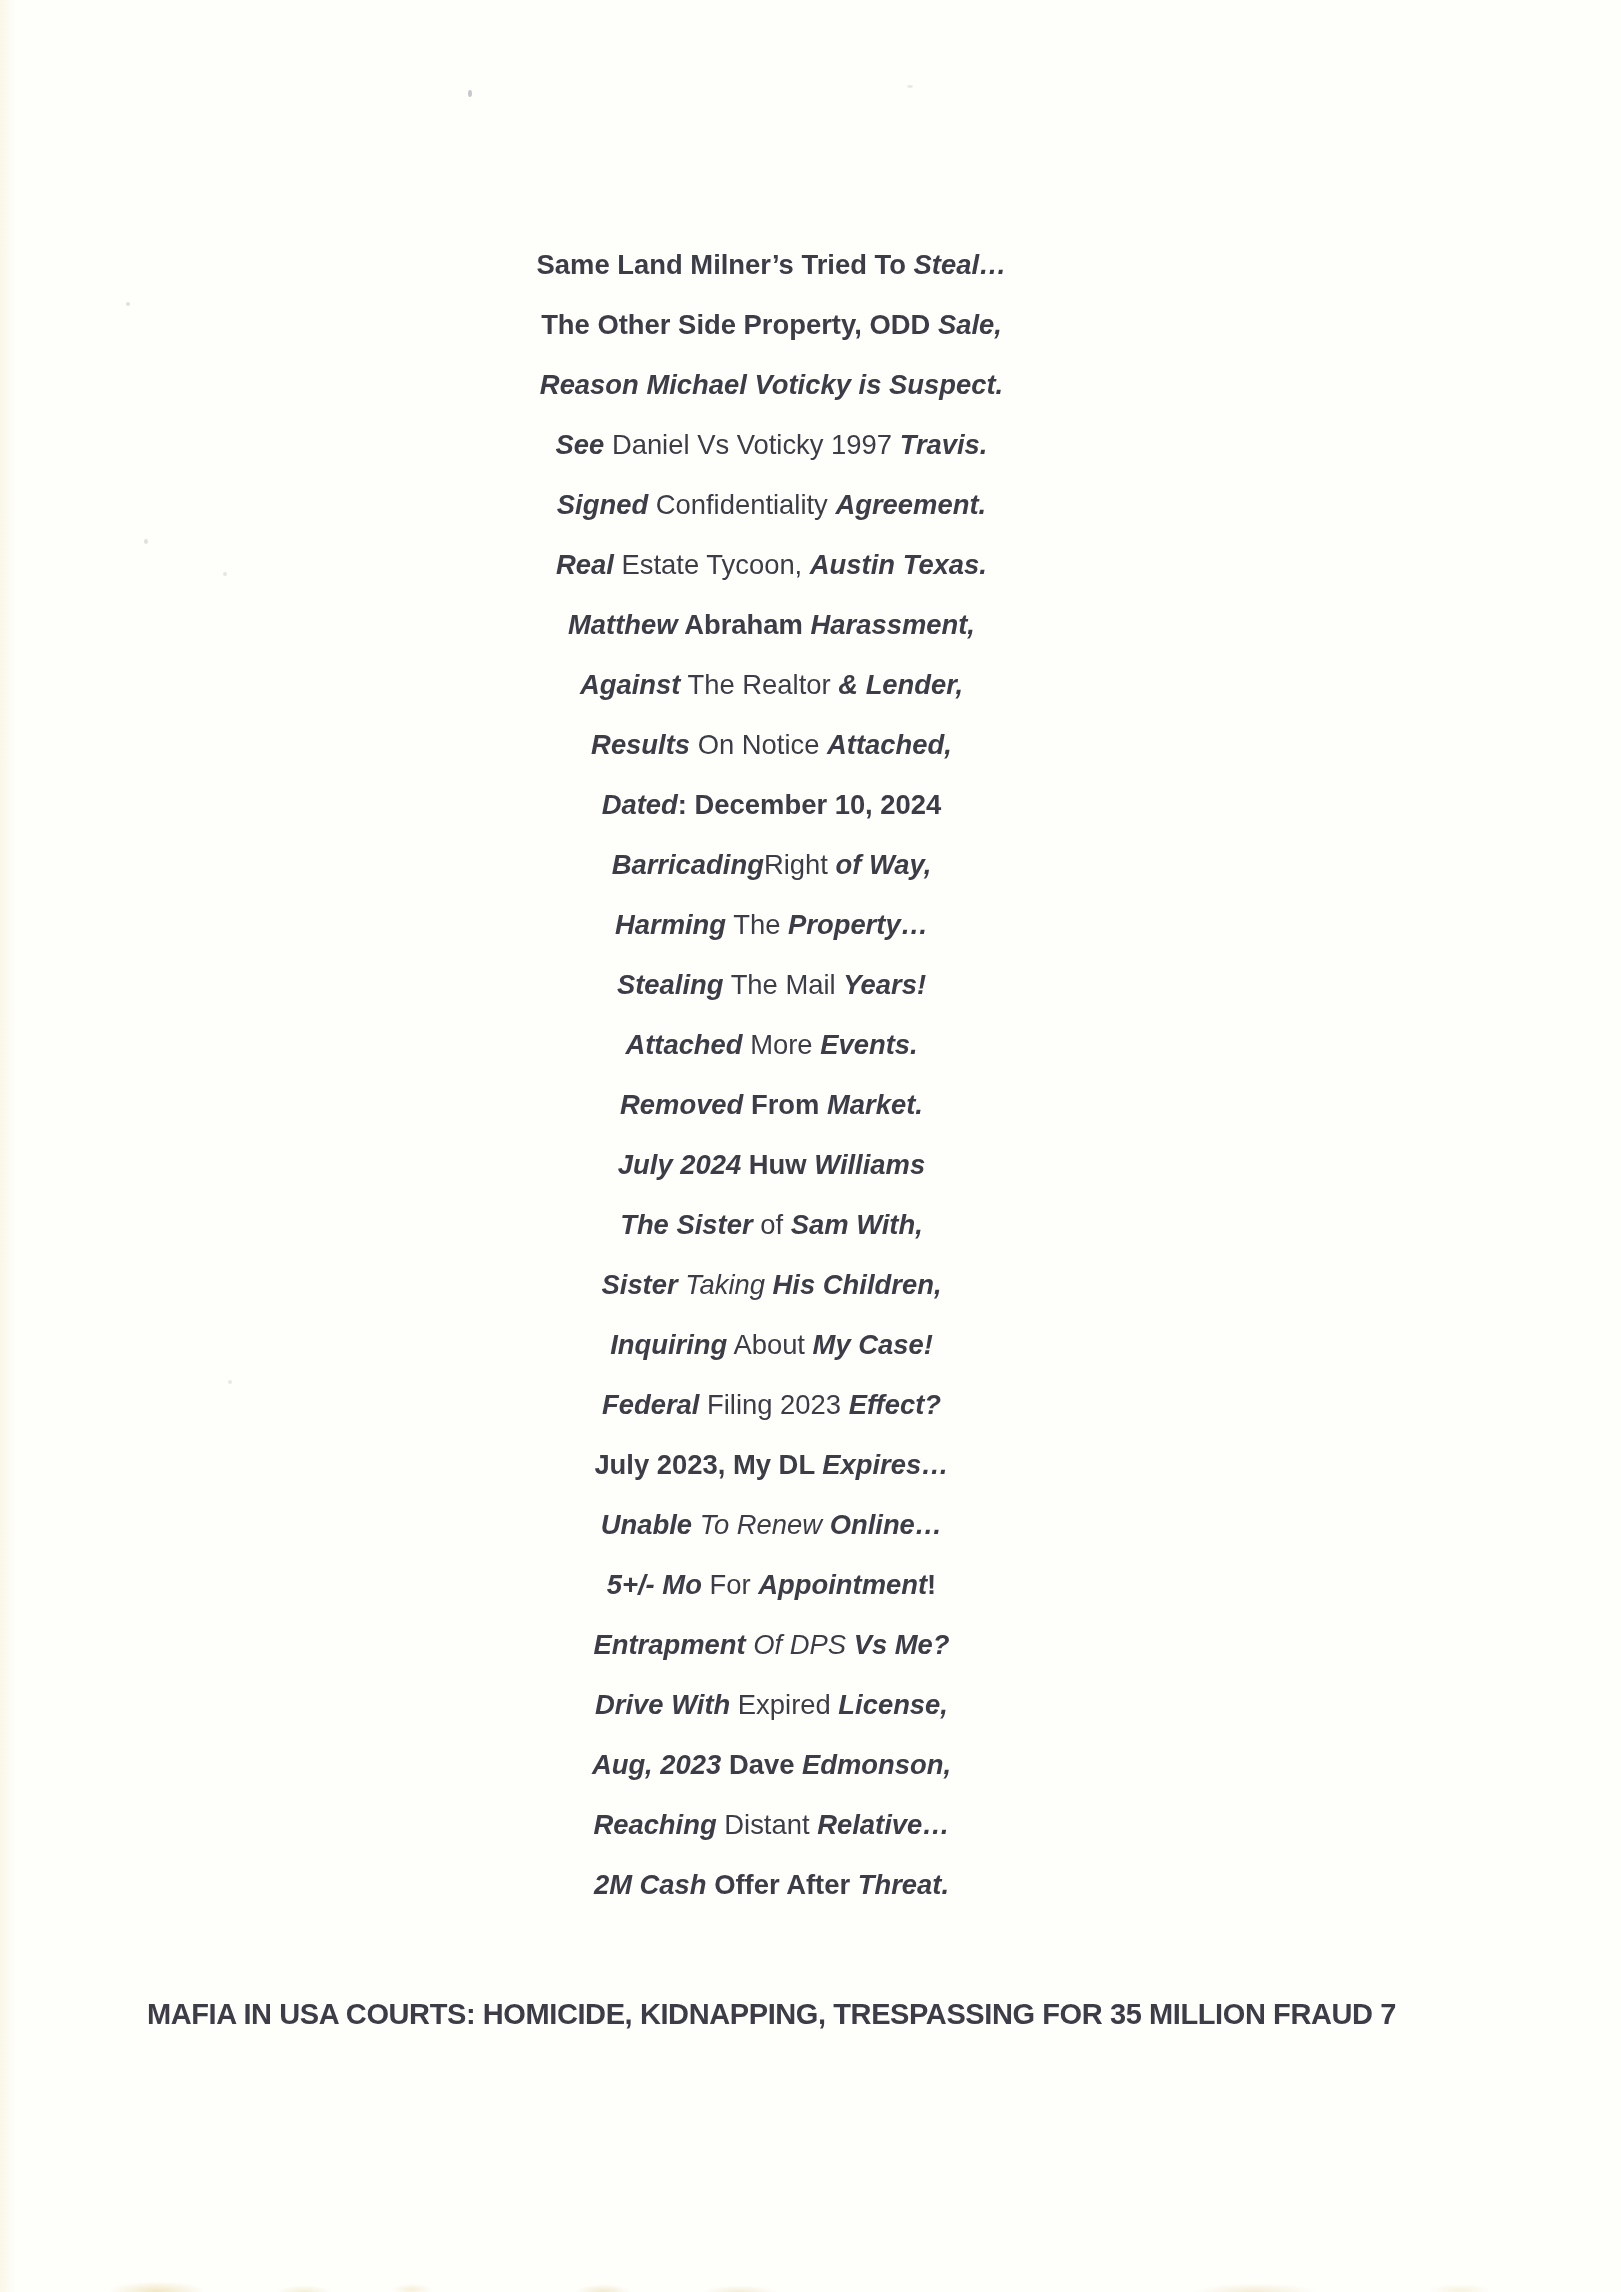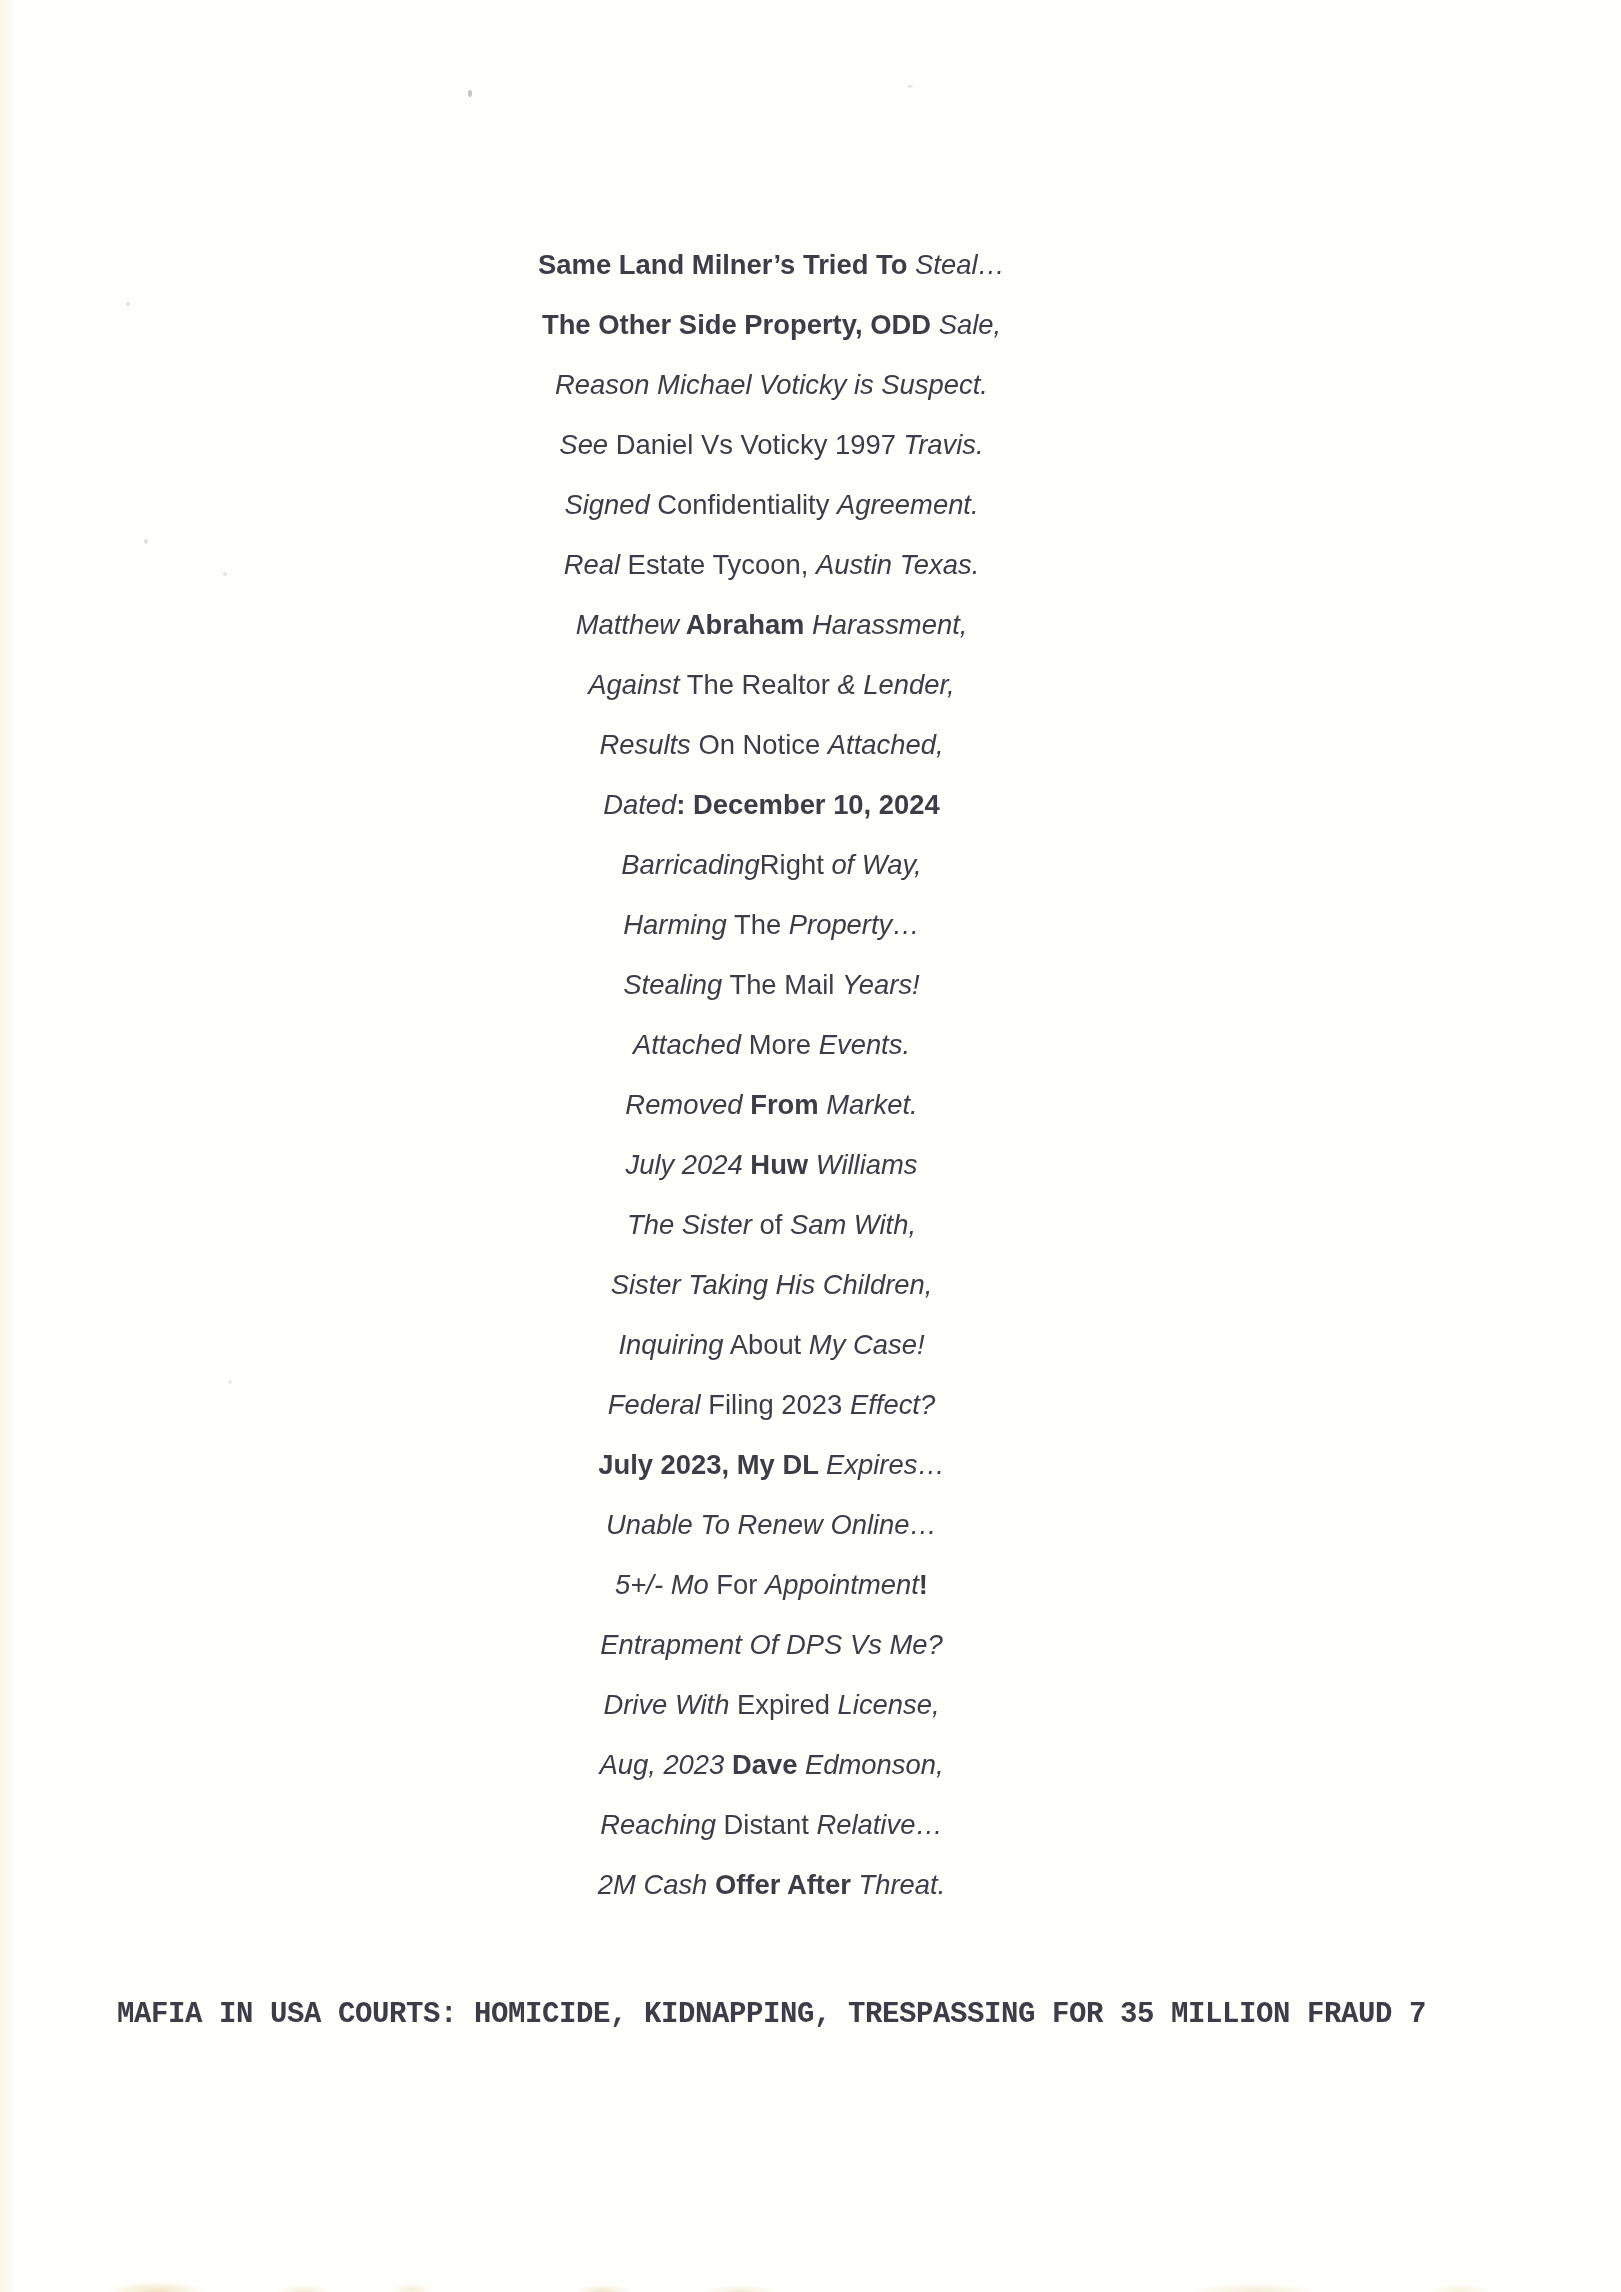--- a/index.html
+++ b/index.html
@@ -26,37 +26,36 @@
     text-align: center;
   }
   .doc-line {
     height: 60px;
     line-height: 60px;
     font-size: 27.4px;
     white-space: pre;
     color: #3d3d47;
   }
   .seg-b  { font-weight: bold; }
-  .seg-bi { font-weight: normal; font-style: italic; }
+  .seg-bi { font-weight: bold; font-style: italic; }
   .seg-i  { font-style: italic; }
   .seg-r  { font-weight: normal; }
   .doc-footer {
     position: absolute;
     top: 1990px;
     left: 0;
     width: 1543px;
     height: 49px;
     line-height: 49px;
     text-align: center;
     font-size: 29px;
     font-weight: bold;
     letter-spacing: -0.4px;
     color: #3d3d47;
     white-space: pre;
-    font-family: Liberation Mono, monospace;
   }
   
   .stain-left {
     position: absolute;
     left: 0; top: 0;
     width: 15.7px; height: 100%;
     background: linear-gradient(to right, rgba(236,224,170,0.22), rgba(236,224,170,0));
     pointer-events: none;
   }
   .stain-bottom {

